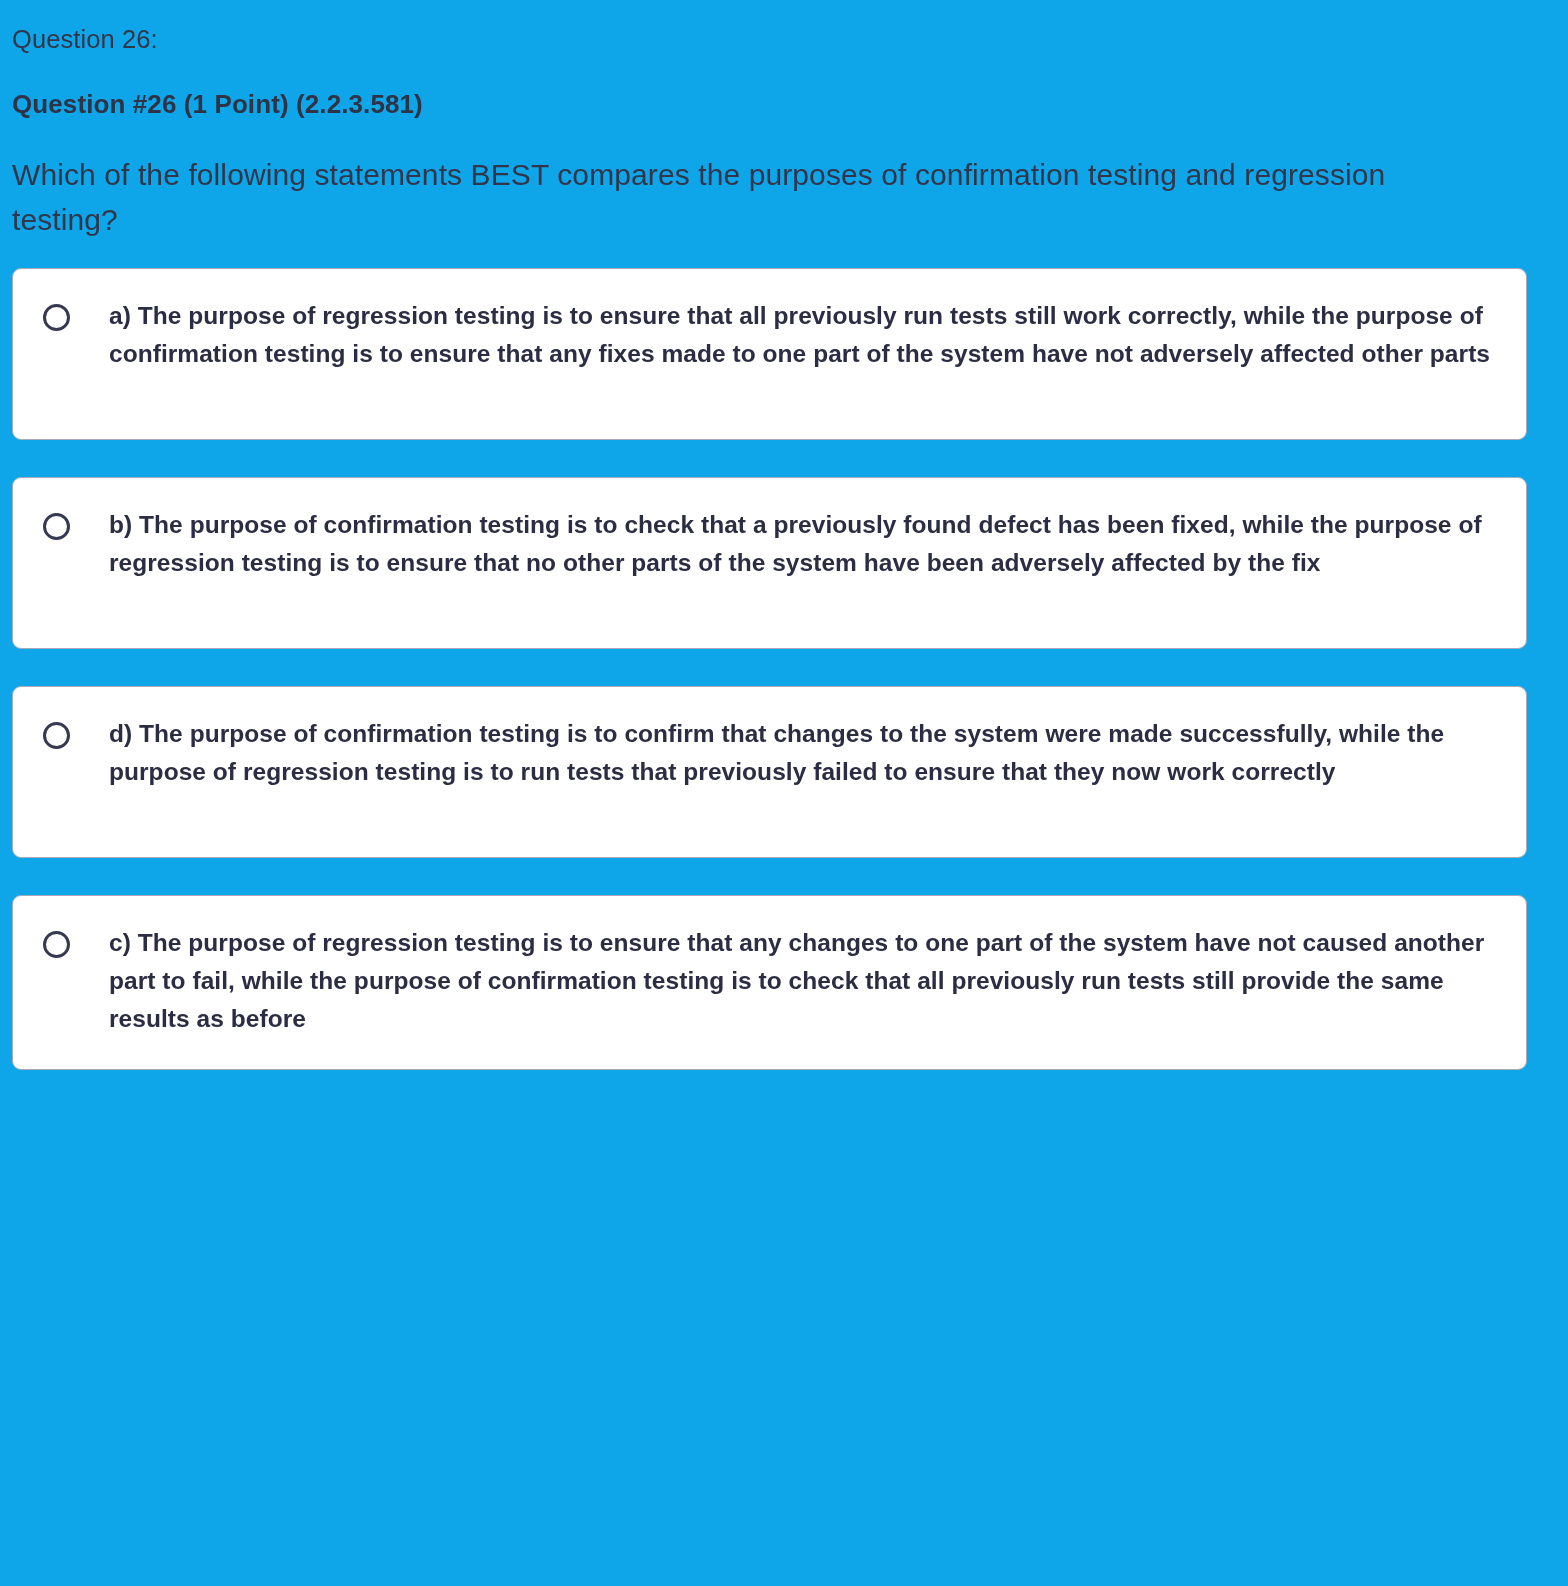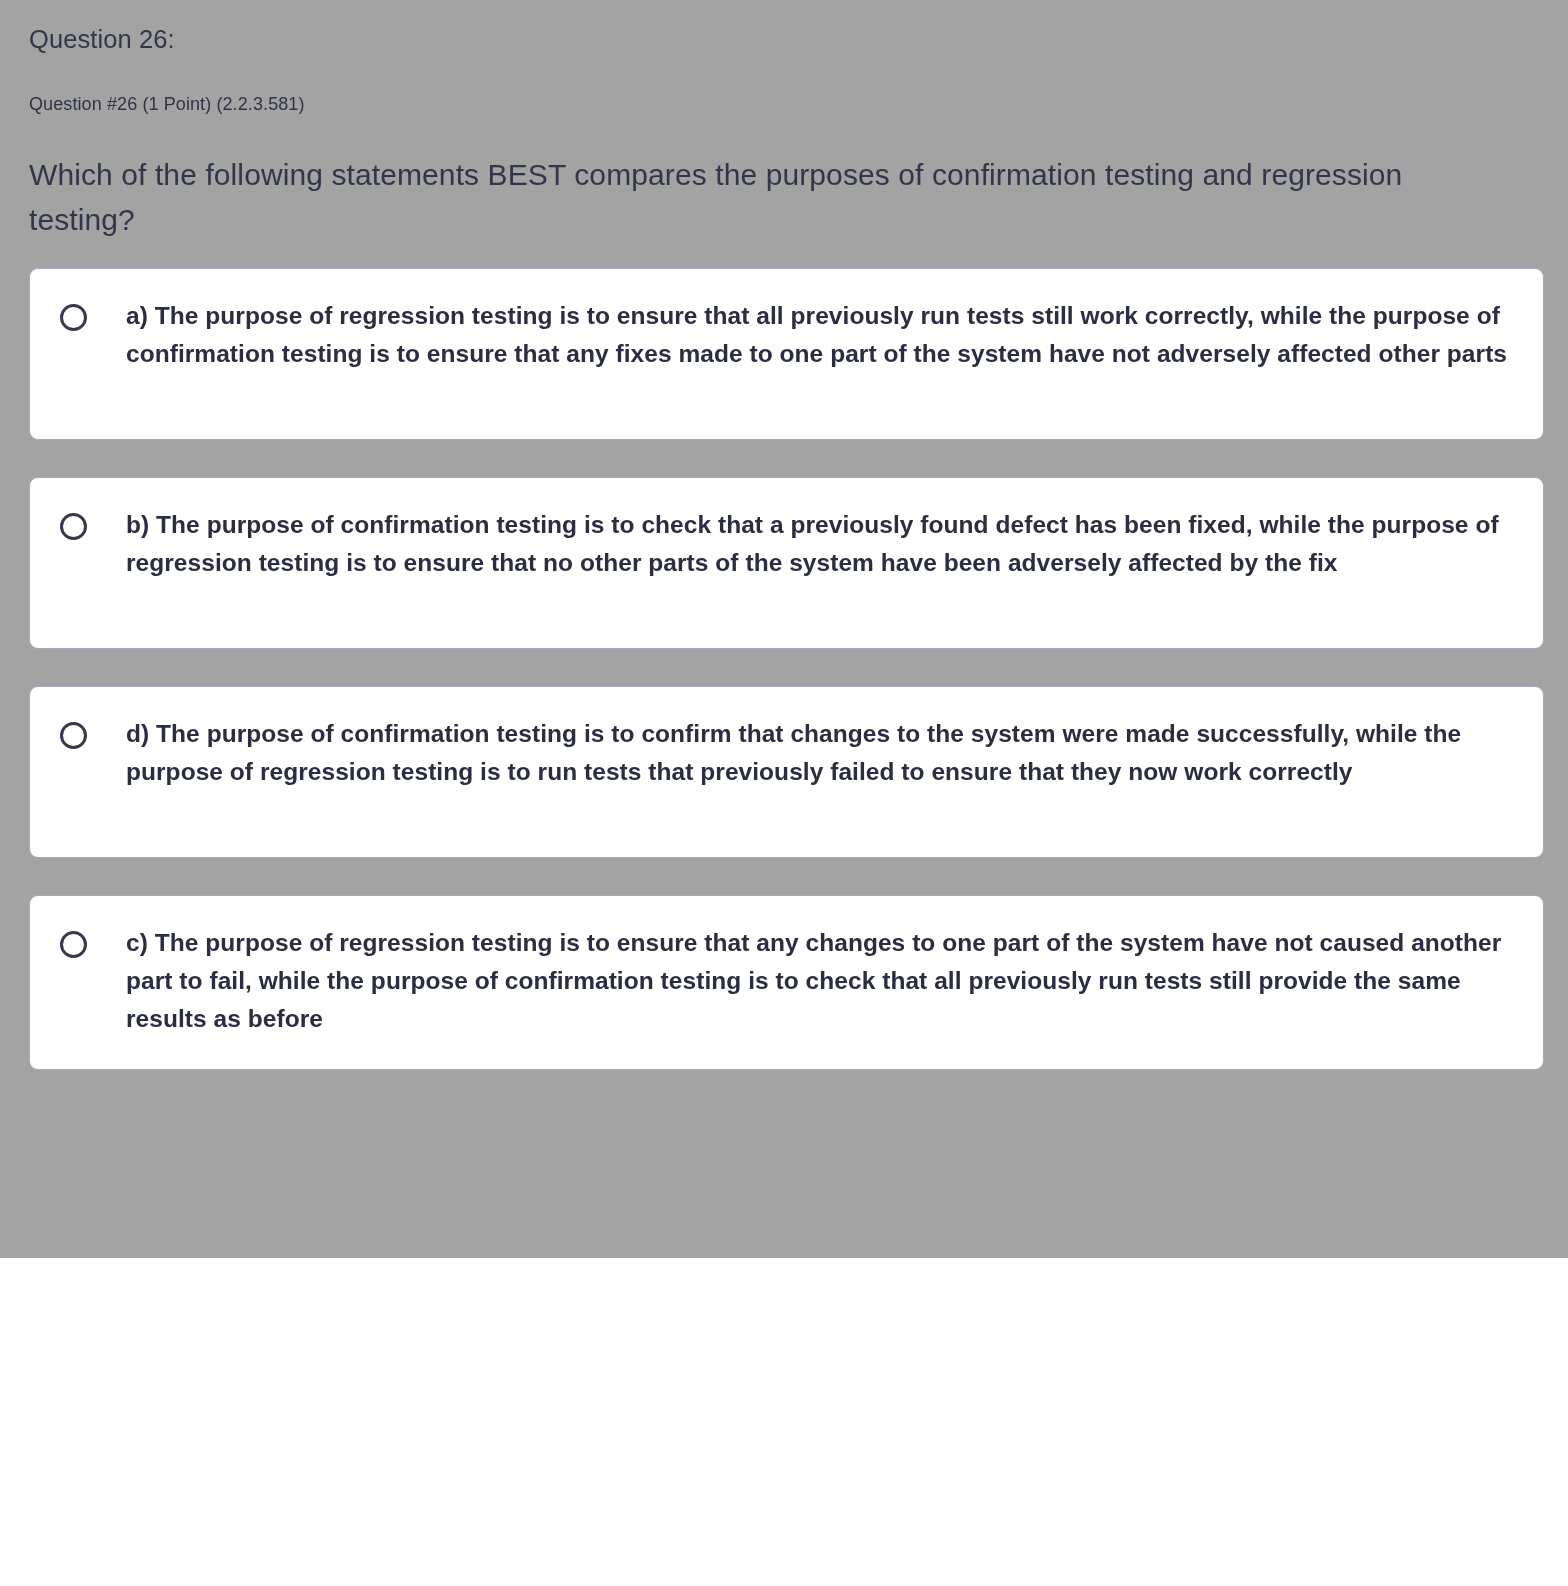--- a/index.html
+++ b/index.html
@@ -10,41 +10,41 @@
   body {
     width: 1568px;
     height: 1586px;
     font-family: "Liberation Sans", sans-serif;
     -webkit-font-smoothing: antialiased;
     overflow: hidden;
   }
 
   .page {
     width: 1568px;
-    height: 1258px;
+    height: 1586px;
     box-sizing: border-box;
-    padding: 22px 25px 0 29px;
-    background: #a3a3a3;
+    padding: 22px 25px 0 12px;
+    background: #0ea5e9;
   }
 
   
   .q-label {
     font-size: 25.5px;
     line-height: 34px;
     color: #32364a;
     font-weight: 400;
     letter-spacing: 0.1px;
     margin: 0 0 31px 0;
   }
 
   .q-meta {
-    font-size: 18px;
+    font-size: 26px;
     line-height: 34px;
     color: #2f3346;
-    font-weight: 400;
+    font-weight: 700;
     letter-spacing: 0.1px;
     margin: 0 0 31px 0;
   }
 
   .q-text {
     font-size: 30px;
     line-height: 45px;
     color: #32364a;
     font-weight: 400;
     letter-spacing: 0.1px;

